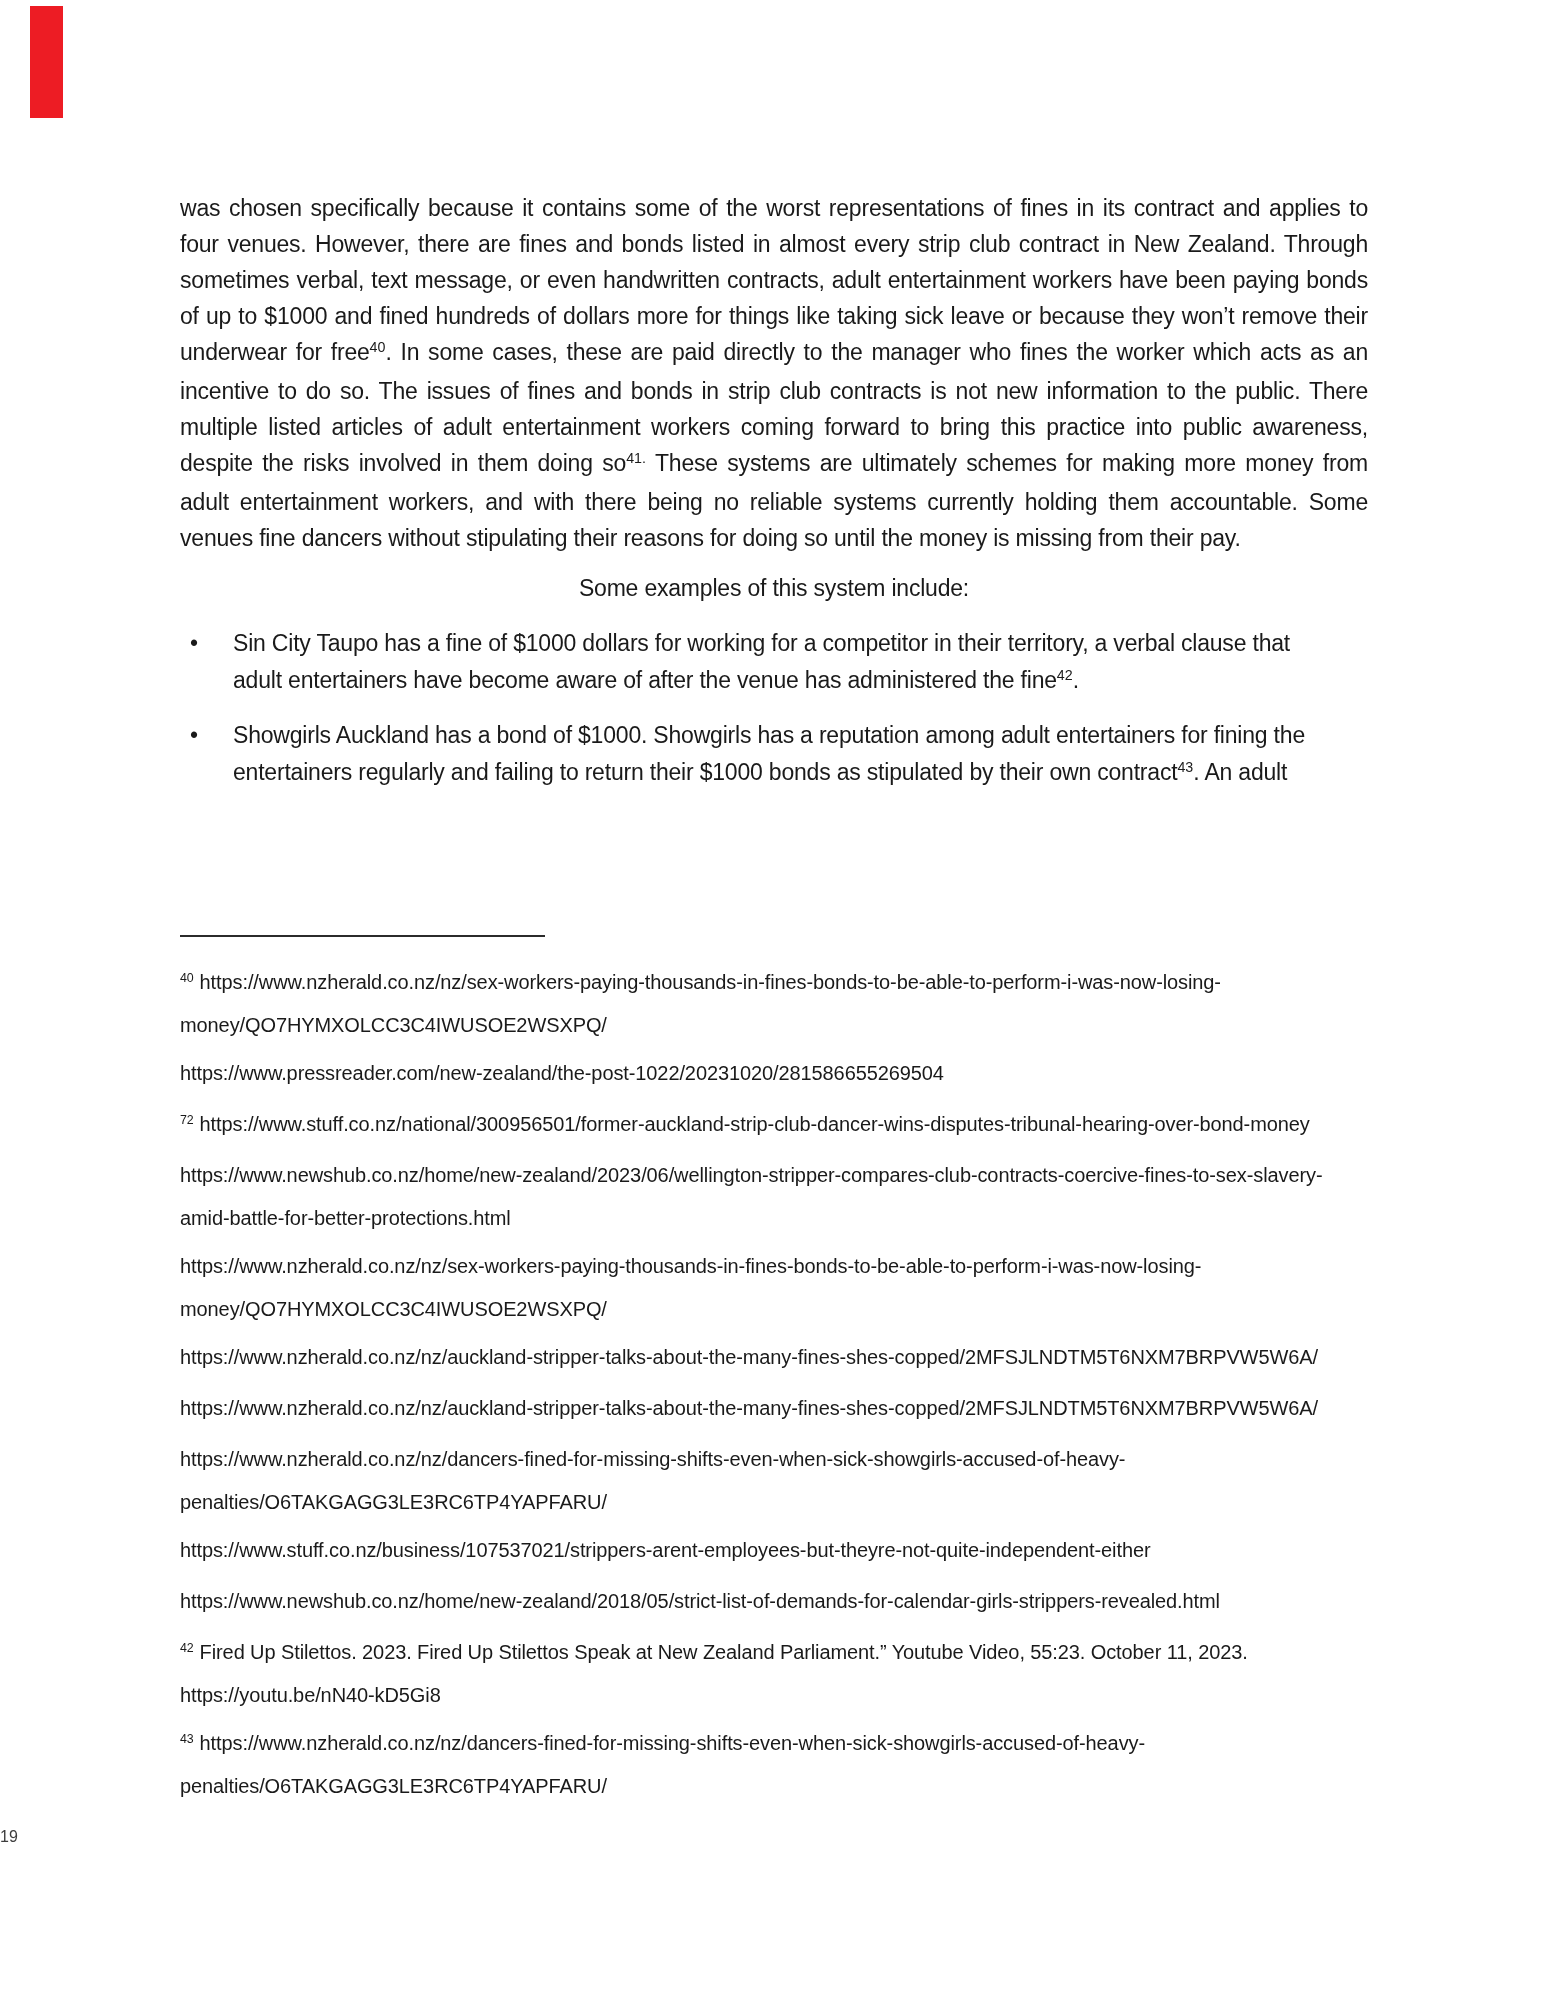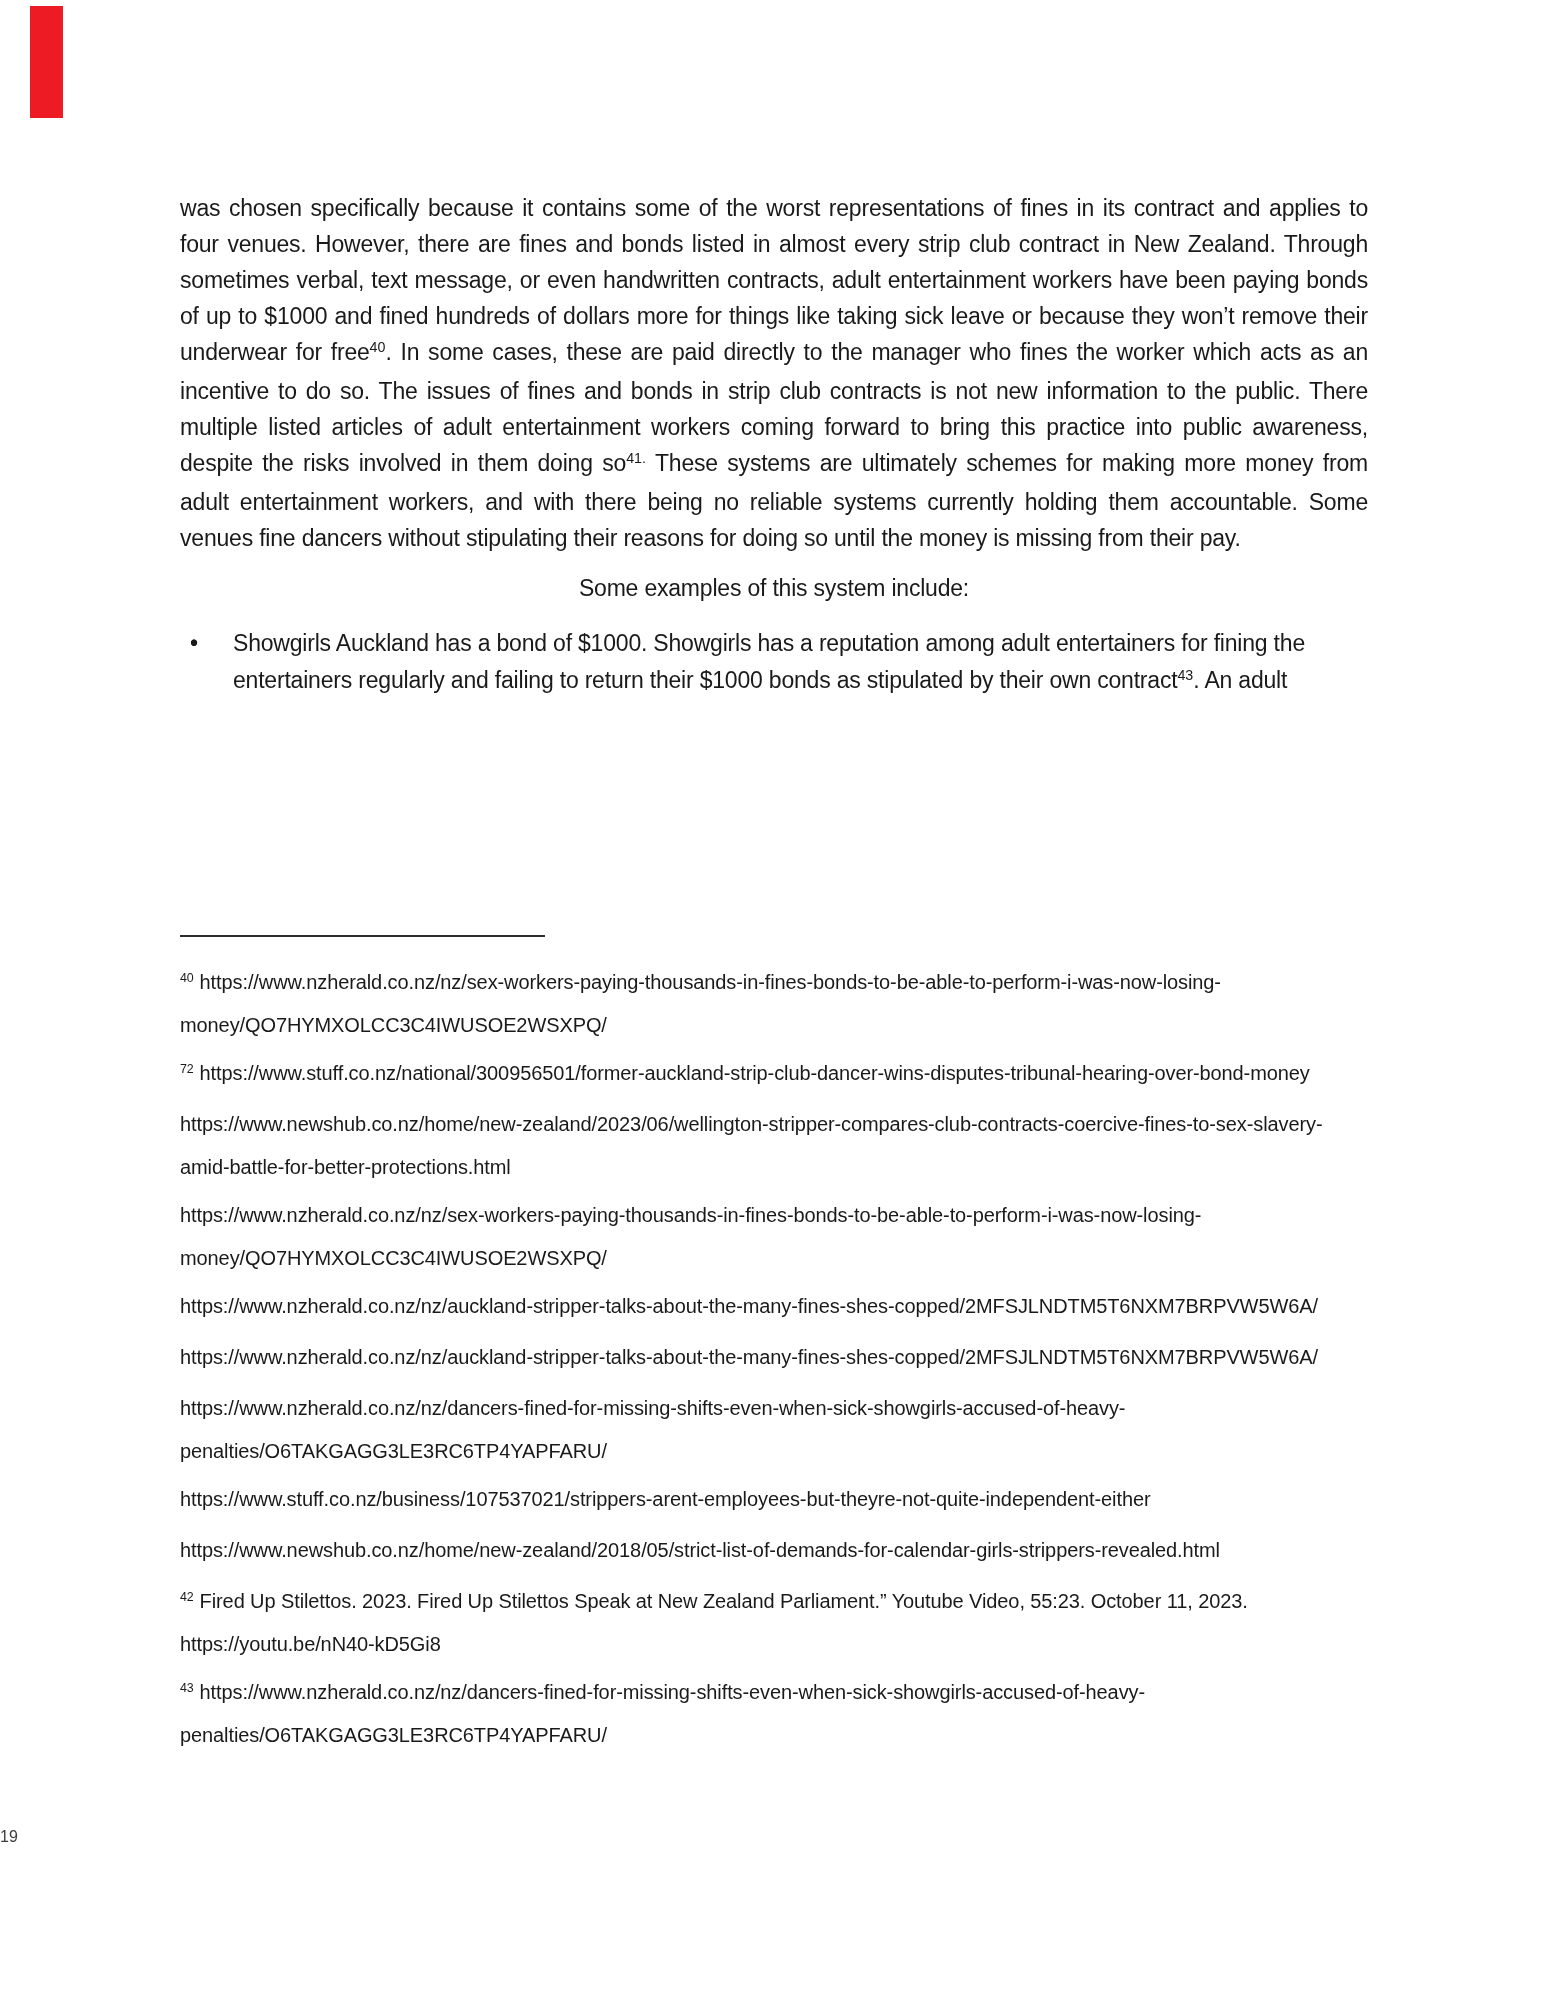--- a/index.html
+++ b/index.html
@@ -108,33 +108,35 @@
   <div class="red-marker"></div>
 
   <div class="content">
 
     <p class="body-p"><span>was chosen specifically because it contains some of the worst representations of fines in its contract and applies to four venues. However, there are fines and bonds listed in almost every strip club contract in New Zealand. Through sometimes verbal, text message, or even handwritten contracts, adult entertainment workers have been paying bonds of up to $1000 and fined hundreds of dollars more for things like taking sick leave or because they won’t remove their underwear for free</span><sup class="sup">40</sup><span>. In some cases, these are paid directly to the manager who fines the worker which acts as an incentive to do so. The issues of fines and bonds in strip club contracts is not new information to the public. There multiple listed articles of adult entertainment workers coming forward to bring this practice into public awareness, despite the risks involved in them doing so</span><sup class="sup">41.</sup><span> These systems are ultimately schemes for making more money from adult entertainment workers, and with there being no reliable systems currently holding them accountable. Some venues fine dancers without stipulating their reasons for doing so until the money is missing from their pay.</span></p>
 
     <p class="body-p intro">Some examples of this system include:</p>
 
     <div class="bullet">
       <span class="dot">•</span>
+      <span><span>Sin City Taupo has a fine of $1000 dollars for working for a competitor in their territory, a verbal clause that adult entertainers have become aware of after the venue has administered the fine</span><sup class="sup">42</sup><span>.</span></span>
     </div>
 
     <div class="bullet">
       <span class="dot">•</span>
       <span><span>Showgirls Auckland has a bond of $1000. Showgirls has a reputation among adult entertainers for fining the entertainers regularly and failing to return their $1000 bonds as stipulated by their own contract</span><sup class="sup">43</sup><span>. An adult</span></span>
     </div>
 
   </div>
 
   <div class="fn-sep"></div>
 
   <div class="footnotes">
     <p class="fn"><sup class="fnsup">40</sup><span>https://www.nzherald.co.nz/nz/sex-workers-paying-thousands-in-fines-bonds-to-be-able-to-perform-i-was-now-losing-money/QO7HYMXOLCC3C4IWUSOE2WSXPQ/</span></p>
+    <p class="fn"><sup class="fnsup"></sup><span>https://www.pressreader.com/new-zealand/the-post-1022/20231020/281586655269504</span></p>
     <p class="fn"><sup class="fnsup">72</sup><span>https://www.stuff.co.nz/national/300956501/former-auckland-strip-club-dancer-wins-disputes-tribunal-hearing-over-bond-money</span></p>
     <p class="fn"><sup class="fnsup"></sup><span>https://www.newshub.co.nz/home/new-zealand/2023/06/wellington-stripper-compares-club-contracts-coercive-fines-to-sex-slavery-amid-battle-for-better-protections.html</span></p>
     <p class="fn"><sup class="fnsup"></sup><span>https://www.nzherald.co.nz/nz/sex-workers-paying-thousands-in-fines-bonds-to-be-able-to-perform-i-was-now-losing-money/QO7HYMXOLCC3C4IWUSOE2WSXPQ/</span></p>
     <p class="fn"><sup class="fnsup"></sup><span>https://www.nzherald.co.nz/nz/auckland-stripper-talks-about-the-many-fines-shes-copped/2MFSJLNDTM5T6NXM7BRPVW5W6A/</span></p>
     <p class="fn"><sup class="fnsup"></sup><span>https://www.nzherald.co.nz/nz/auckland-stripper-talks-about-the-many-fines-shes-copped/2MFSJLNDTM5T6NXM7BRPVW5W6A/</span></p>
     <p class="fn"><sup class="fnsup"></sup><span>https://www.nzherald.co.nz/nz/dancers-fined-for-missing-shifts-even-when-sick-showgirls-accused-of-heavy-penalties/O6TAKGAGG3LE3RC6TP4YAPFARU/</span></p>
     <p class="fn"><sup class="fnsup"></sup><span>https://www.stuff.co.nz/business/107537021/strippers-arent-employees-but-theyre-not-quite-independent-either</span></p>
     <p class="fn"><sup class="fnsup"></sup><span>https://www.newshub.co.nz/home/new-zealand/2018/05/strict-list-of-demands-for-calendar-girls-strippers-revealed.html</span></p>
     <p class="fn"><sup class="fnsup">42</sup><span>Fired Up Stilettos. 2023. Fired Up Stilettos Speak at New Zealand Parliament.” Youtube Video, 55:23. October 11, 2023. https://youtu.be/nN40-kD5Gi8</span></p>
     <p class="fn"><sup class="fnsup">43</sup><span>https://www.nzherald.co.nz/nz/dancers-fined-for-missing-shifts-even-when-sick-showgirls-accused-of-heavy-penalties/O6TAKGAGG3LE3RC6TP4YAPFARU/</span></p>

